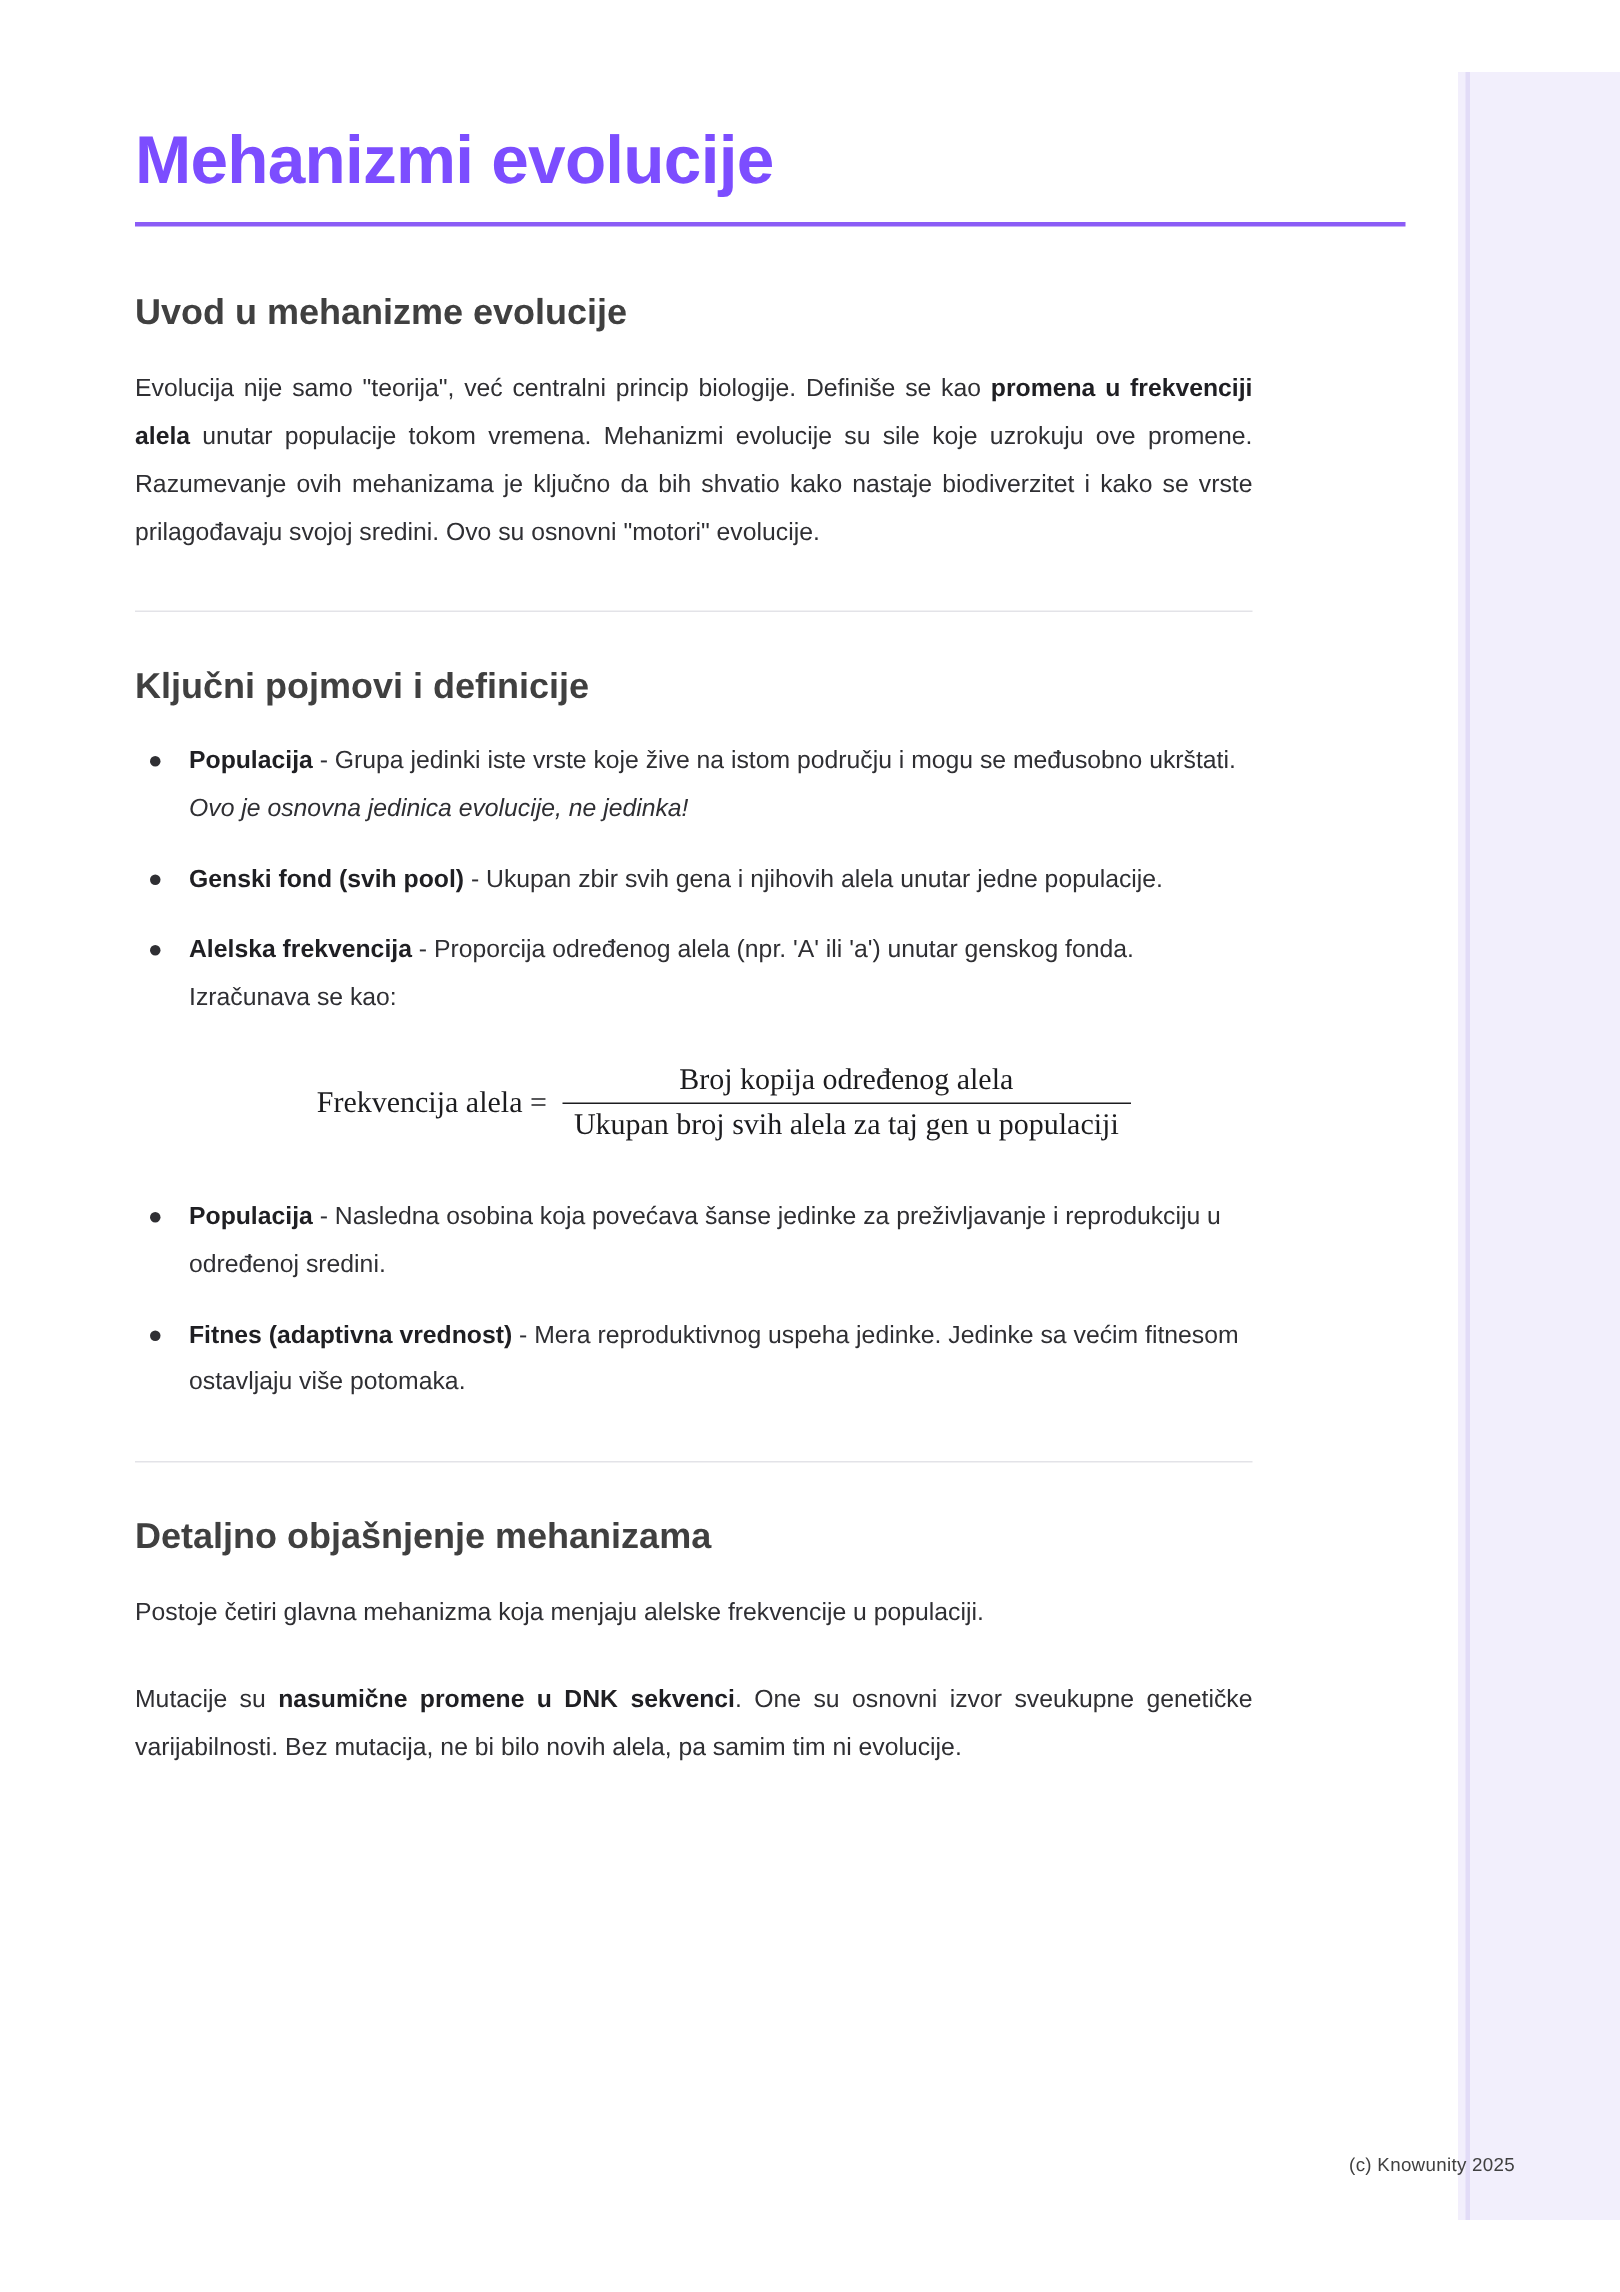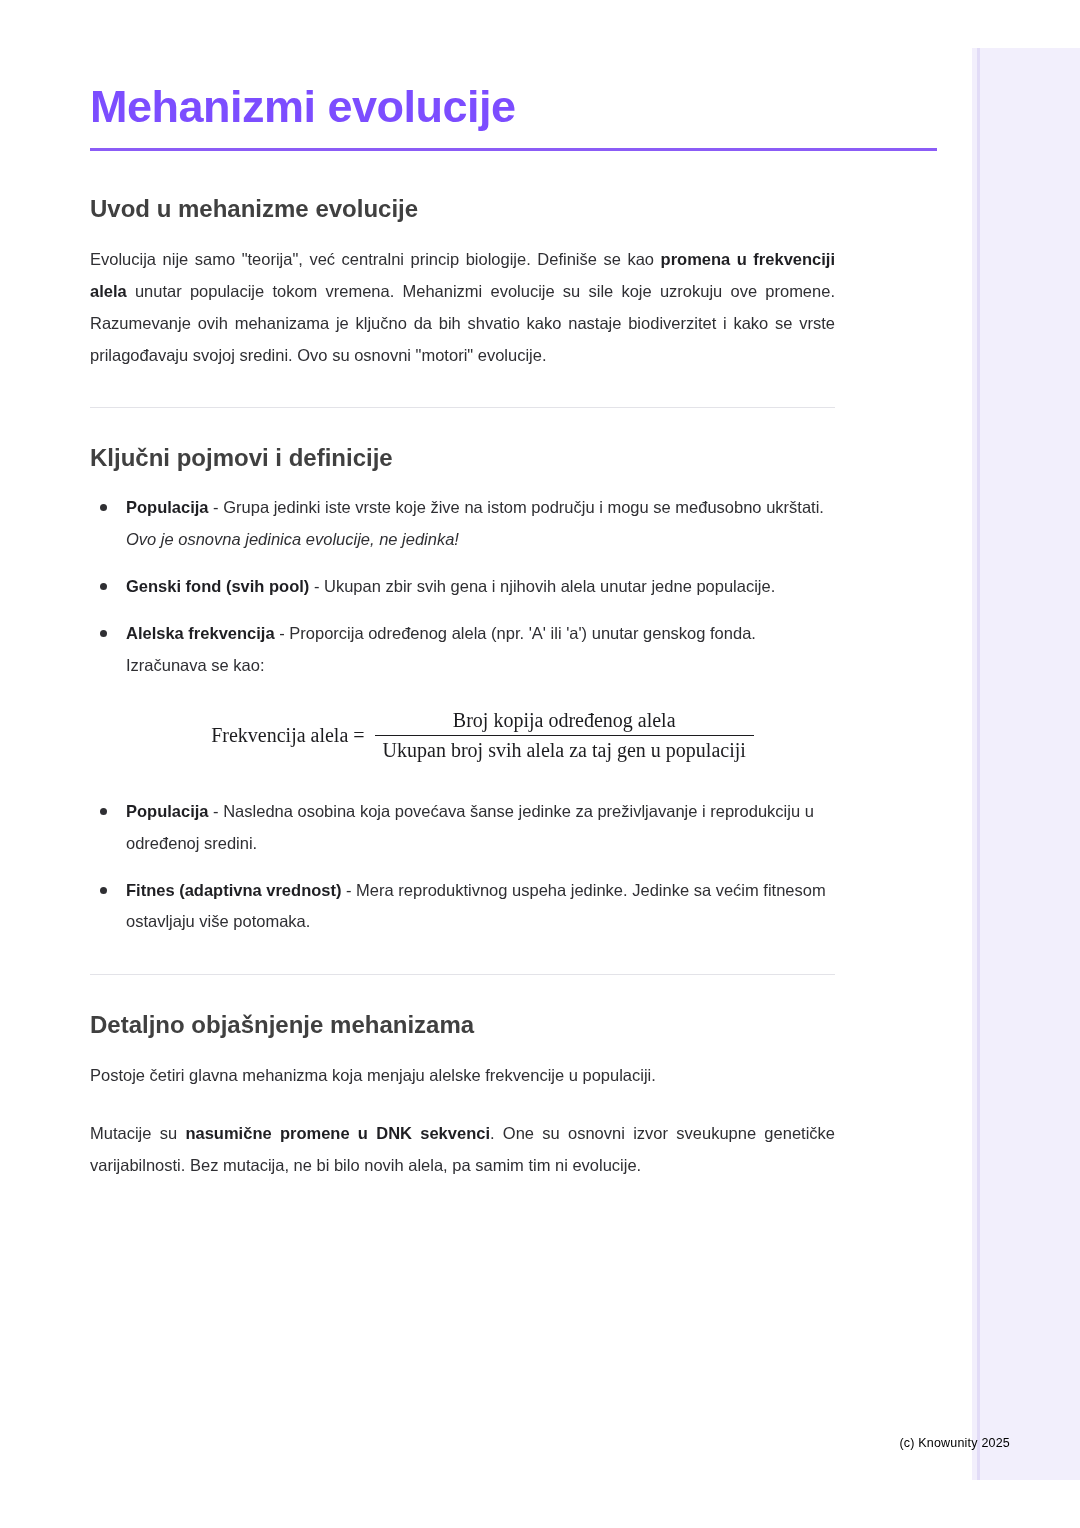--- a/index.html
+++ b/index.html
@@ -142,21 +142,21 @@
   .frac .den {
     padding: 3px 8px 0 8px;
     white-space: nowrap;
     text-align: center;
   }
   .copyright {
     position: absolute;
     right: 70px;
     bottom: 78px;
     font-size: 12.5px;
-    color: #000000;
+    color: #404040;
     letter-spacing: 0.2px;
   }
   .spacer-md { height: 26px; }
 </style>
 </head>
 <body>
 
 <div class="page">
 
   <div class="right-band"></div>

